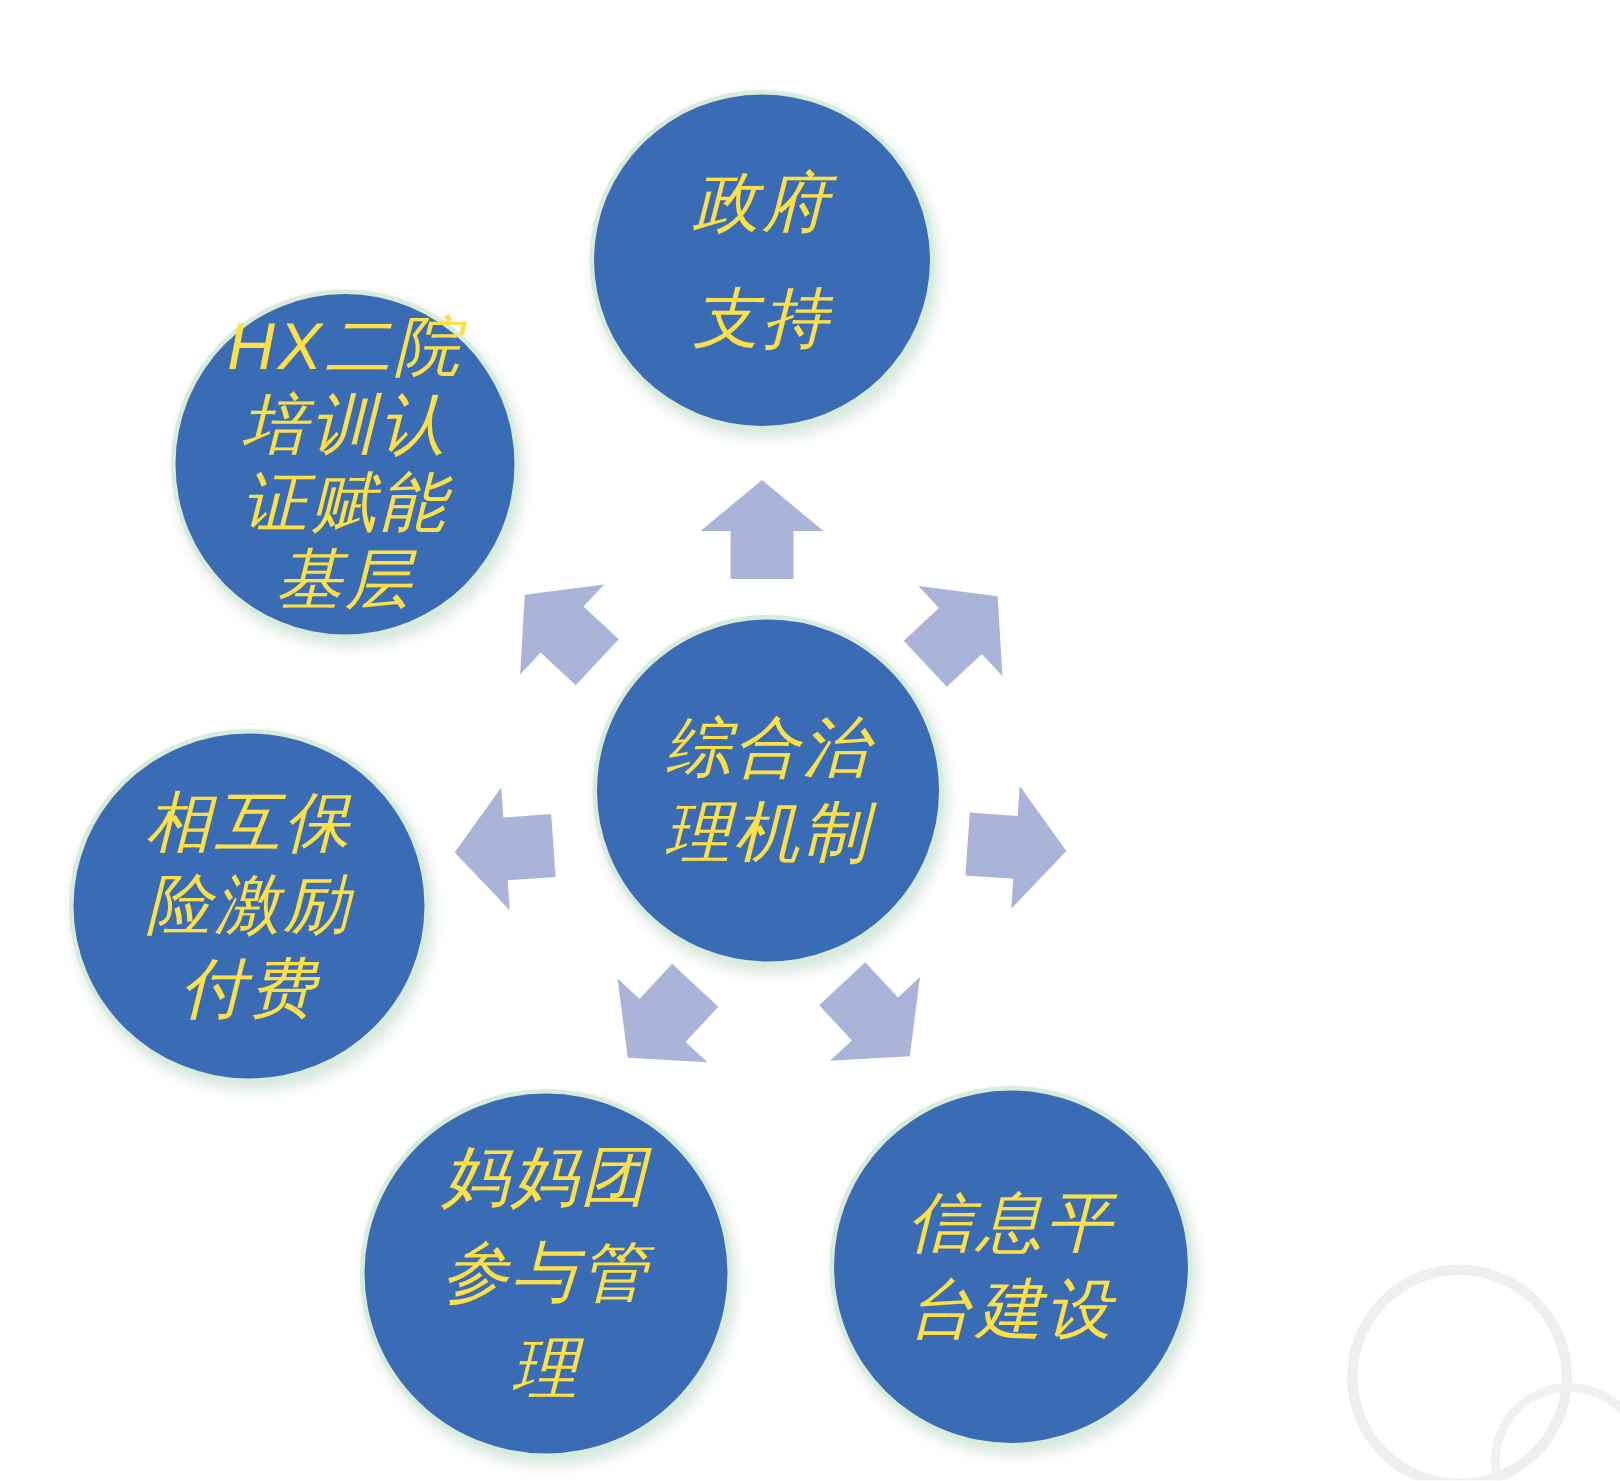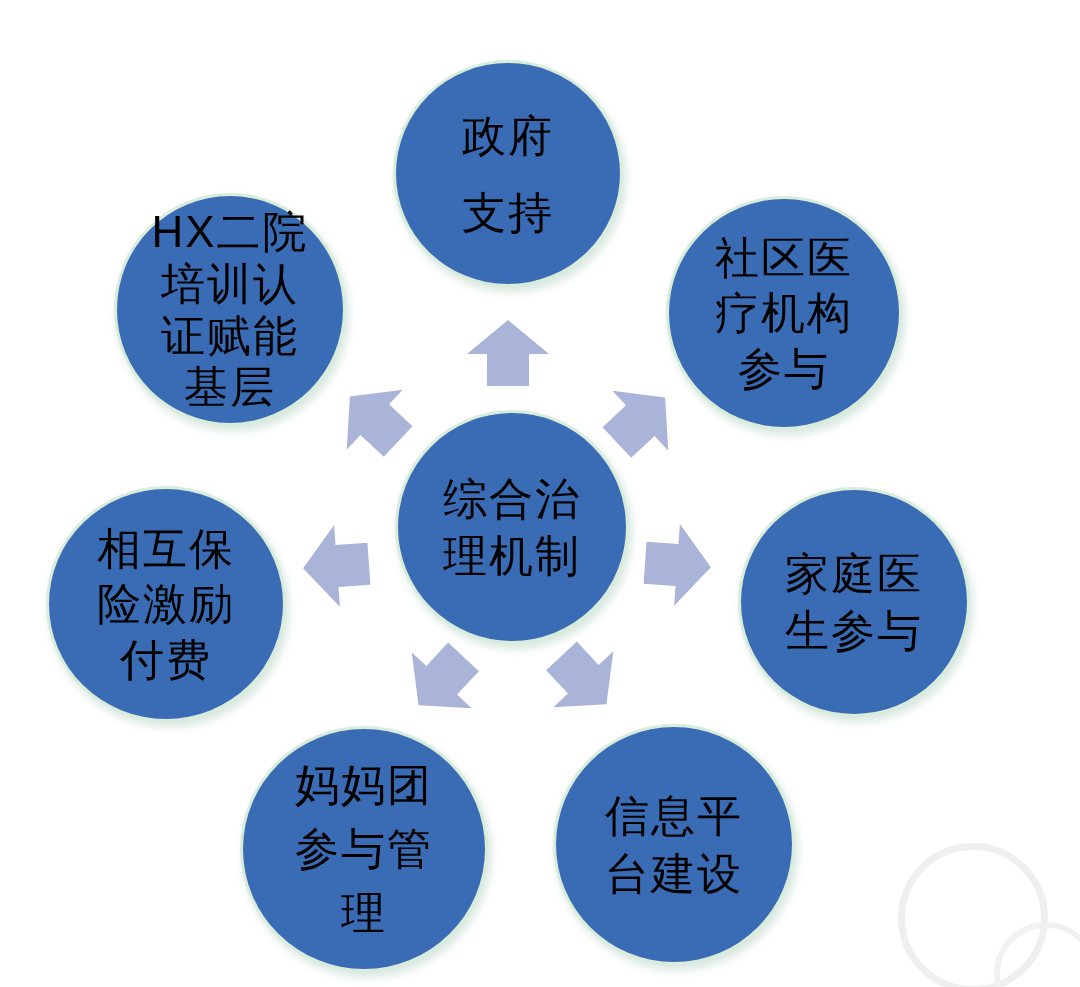--- a/index.html
+++ b/index.html
@@ -15,24 +15,25 @@
     position: absolute;
     box-sizing: border-box;
     border-radius: 50%;
     background: #3a6cb5;
     border: 3px solid #d9ecdc;
     box-shadow: 3px 5px 9px rgba(140, 185, 160, 0.35);
     display: flex;
     align-items: center;
     justify-content: center;
     text-align: center;
-    color: #000000;
+    color: #fde047;
     font-size: 44px;
     letter-spacing: 2px;
     white-space: pre-line;
+    font-style: italic;
   }
   .node .label { display: block; }
   
   .n-gov       { left: 393px; top:  60px; width: 230px; height: 227px; line-height: 1.75; }
   .n-hx        { left: 114px; top: 193px; width: 232px; height: 233px; line-height: 1.18; justify-content: center; }
   .n-community { left: 666px; top: 196px; width: 236px; height: 234px; line-height: 1.26; }
   .n-center    { left: 395px; top: 410px; width: 234px; height: 234px; line-height: 1.30; }
   .n-insurance { left:  46px; top: 486px; width: 240px; height: 236px; line-height: 1.26; }
   .n-family    { left: 738px; top: 487px; width: 232px; height: 230px; line-height: 1.30; }
   .n-mama      { left: 240px; top: 726px; width: 248px; height: 246px; line-height: 1.46; justify-content: center; }
@@ -77,36 +78,27 @@
 支持</span>
   </div>
 
   <div class="node n-hx">
     <span class="label">HX二院
 培训认
 证赋能
 基层</span>
   </div>
 
-  <div class="node n-community">
-    <span class="label">社区医
-疗机构
-参与</span>
-  </div>
 
   <div class="node n-insurance">
     <span class="label">相互保
 险激励
 付费</span>
   </div>
 
-  <div class="node n-family">
-    <span class="label">家庭医
-生参与</span>
-  </div>
 
   <div class="node n-mama">
     <span class="label">妈妈团
 参与管
 理</span>
   </div>
 
   <div class="node n-center">
     <span class="label">综合治
 理机制</span>

